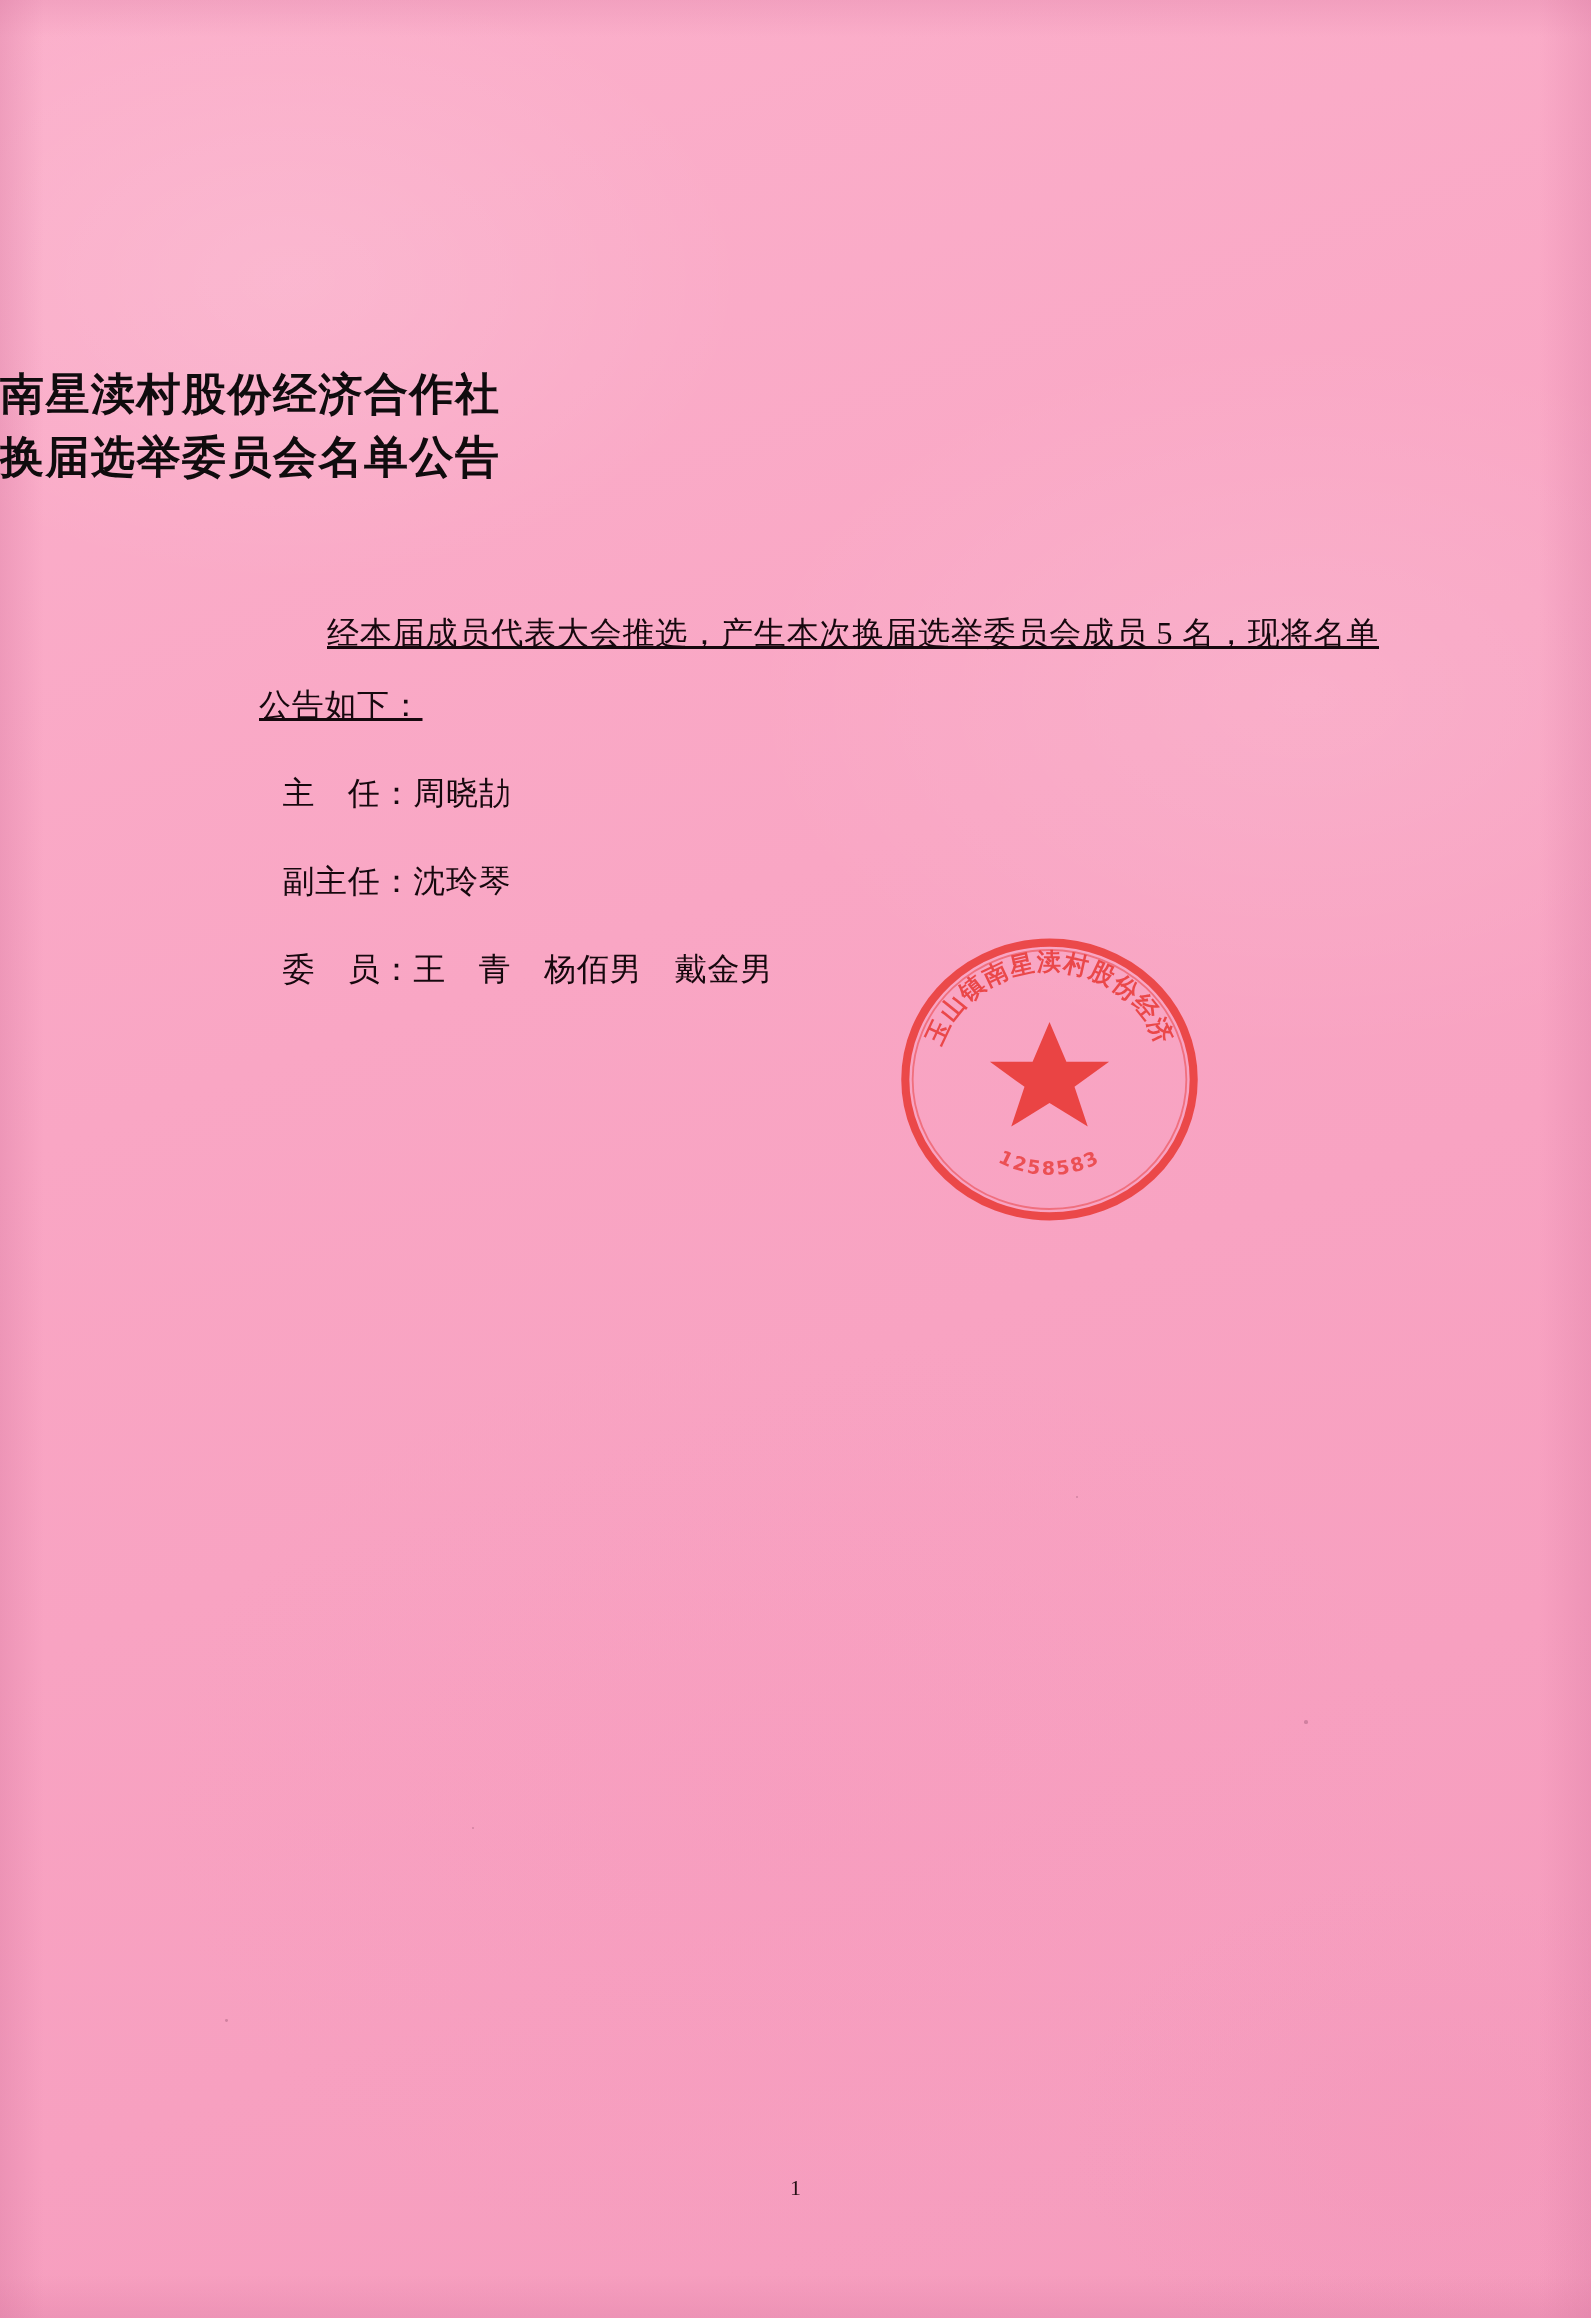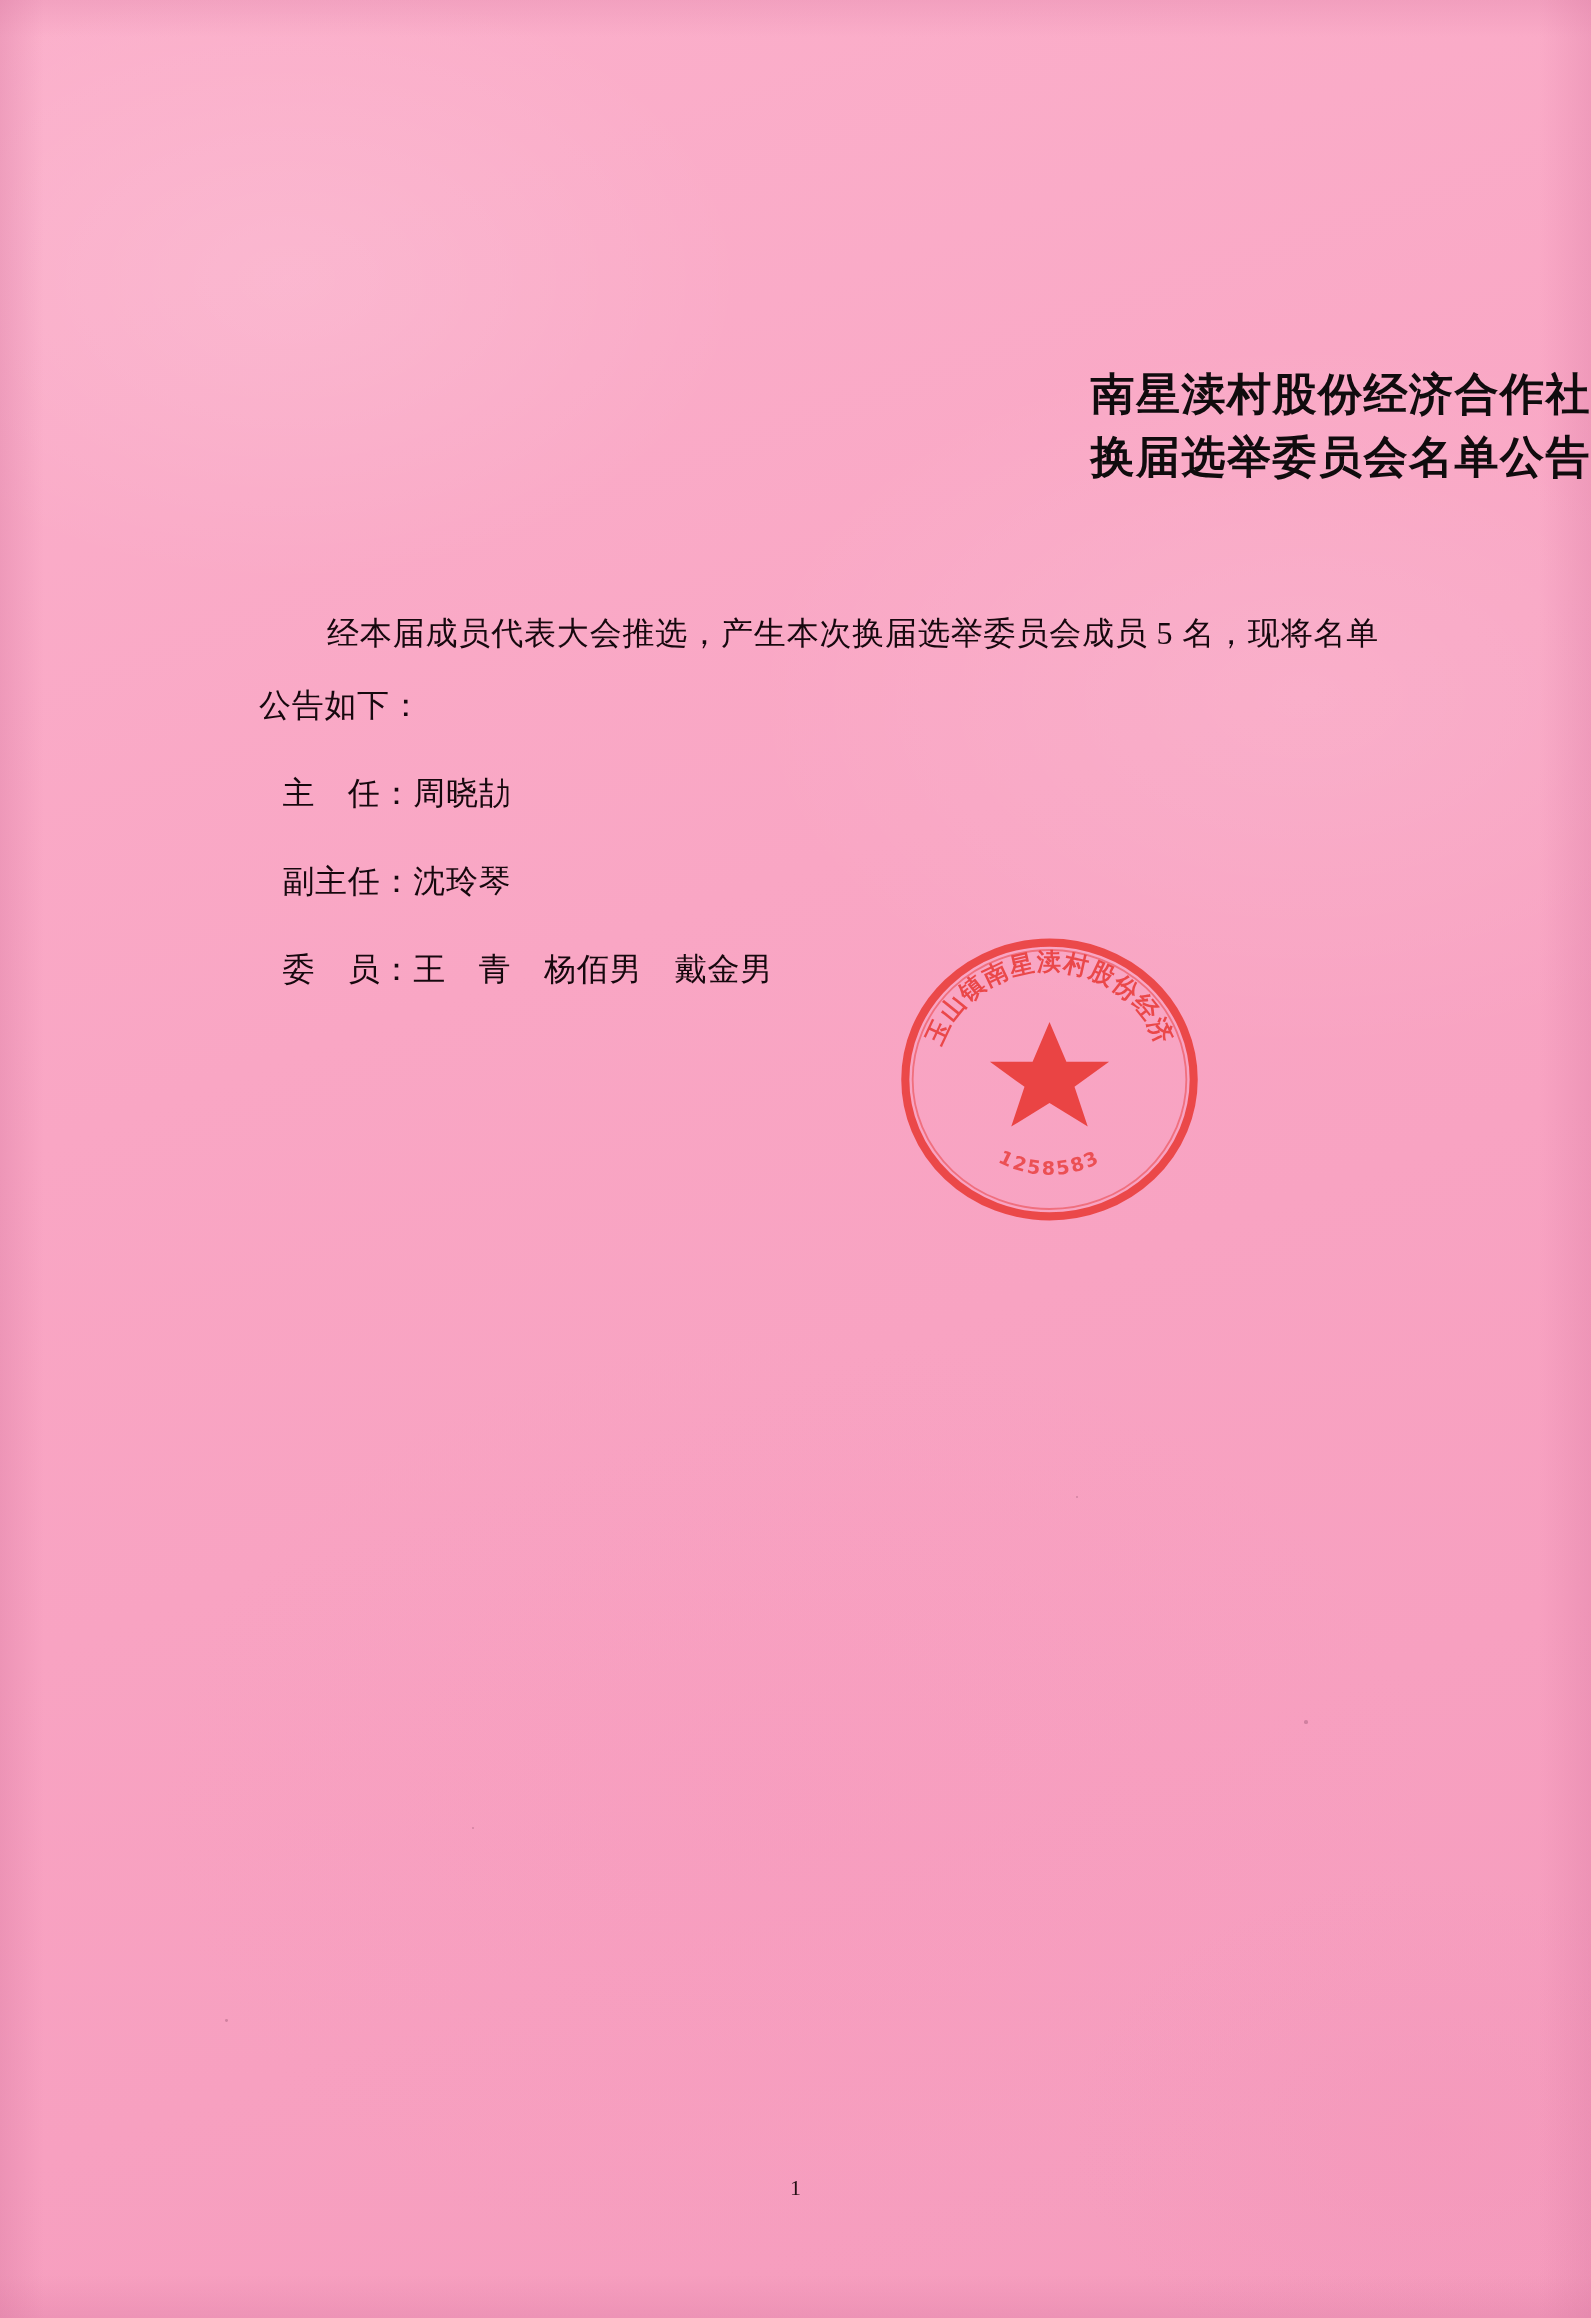--- a/index.html
+++ b/index.html
@@ -41,21 +41,21 @@
   .page {
     position: absolute;
     inset: 0;
   }
 
   .doc-title {
     position: absolute;
     top: 333px;
     left: 0;
     width: 1591px;
-    text-align: right;
+    text-align: left;
     font-family: "DejaVu Sans", "Liberation Sans", sans-serif;
     font-weight: 700;
     font-size: 44px;
     line-height: 63px;
     color: #100c0e;
     letter-spacing: 1.5px;
   }
   .doc-title .line {
     display: block;
   }
@@ -67,20 +67,21 @@
     width: 1120px;
     font-size: 32px;
     line-height: 72px;
     color: #16080e;
     letter-spacing: 0.7px;
   }
   .para {
     text-indent: 68px;
     margin: 0 0 2.9px 0;
     text-align: justify;
+    text-decoration: underline;
   }
   .roster-line {
     margin: 16px;
     padding-left: 7.4px;
     white-space: pre;
   }
 
   .sign-block {
     position: absolute;
     top: 1072px;

